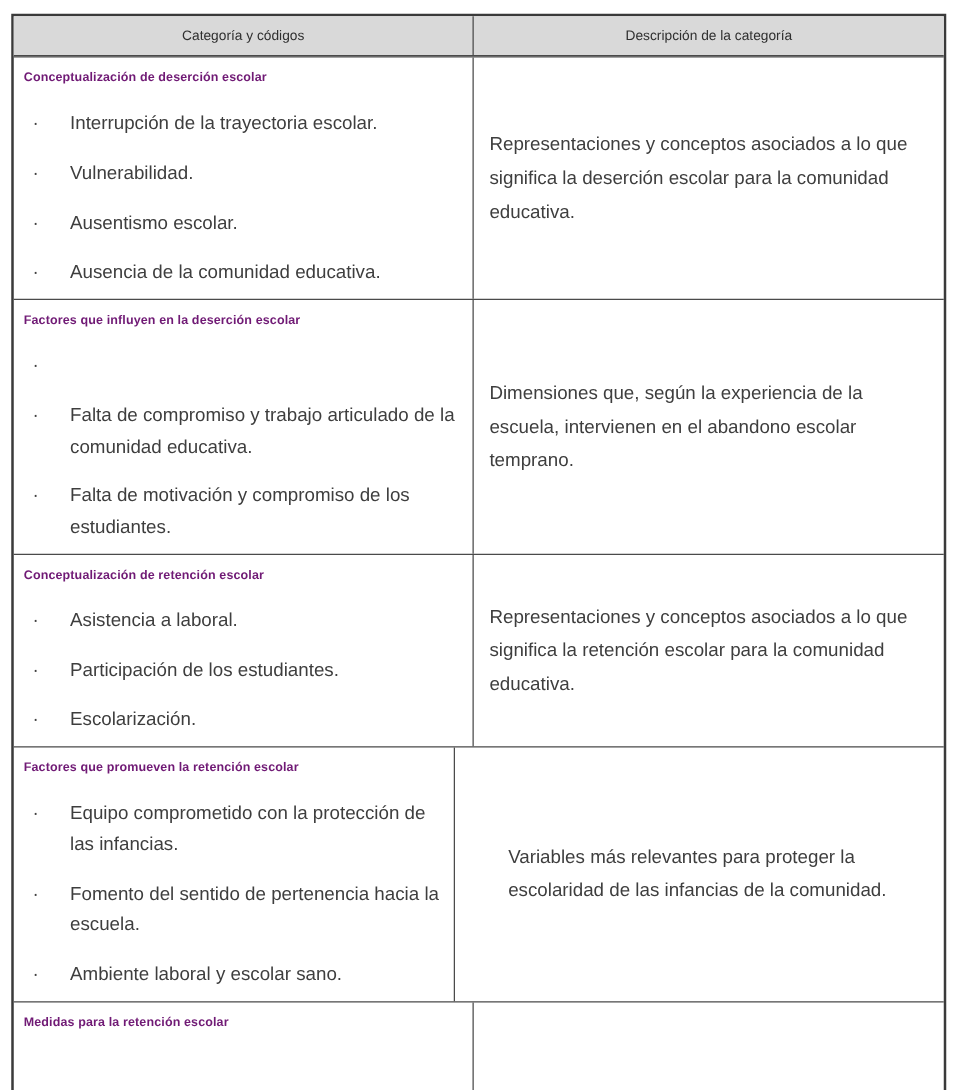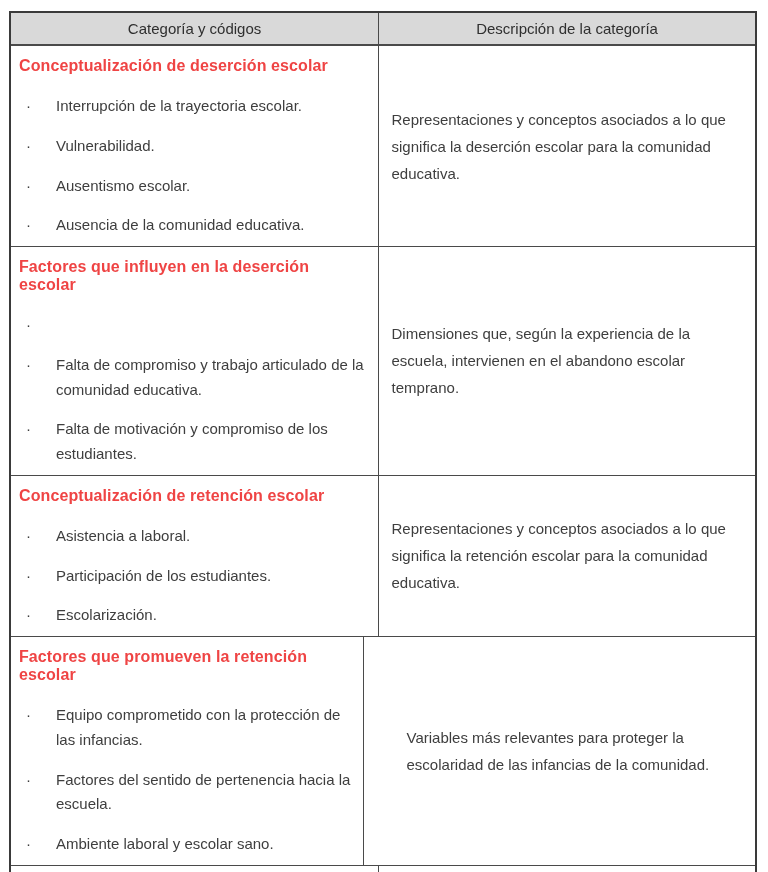--- a/index.html
+++ b/index.html
@@ -47,36 +47,36 @@
   .cell.right {
     width: 50.6%;
     display: flex;
     align-items: center;
     padding: 8px 16px 8px 13px;
   }
   .header-cell {
     display: flex;
     align-items: center;
     justify-content: center;
-    font-size: 15px;
+    font-size: 11px;
     font-weight: 400;
     color: #2f2f2f;
     padding: 5px 4px;
   }
   .header-cell.left-h {
     width: 49.4%;
     border-right: 1px solid #4a4a4a;
   }
   .header-cell.right-h {
     width: 50.6%;
   }
   .category {
     font-weight: 700;
-    font-size: 16px;
-    color: #ef4444;
+    font-size: 10px;
+    color: #701a75;
     padding: 2px 0 4px 0;
     letter-spacing: 0.1px;
   }
   ul.codes {
     list-style: none;
     margin: 0;
     padding: 0;
   }
   ul.codes li {
     display: flex;
@@ -191,21 +191,21 @@
     <div class="row r4">
       <div class="cell left">
         <div class="category">Factores que promueven la retención escolar</div>
         <ul class="codes">
           <li>
               <span class="bullet">·</span>
               <span class="code-text">Equipo comprometido con la protección de las infancias.</span>
             </li>
           <li>
               <span class="bullet">·</span>
-              <span class="code-text">Factores del sentido de pertenencia hacia la escuela.</span>
+              <span class="code-text">Fomento del sentido de pertenencia hacia la escuela.</span>
             </li>
           <li>
               <span class="bullet">·</span>
               <span class="code-text">Ambiente laboral y escolar sano.</span>
             </li>
         </ul>
       </div>
       <div class="cell right">
         <p class="desc">Variables más relevantes para proteger la escolaridad de las infancias de la comunidad.</p>
       </div>

